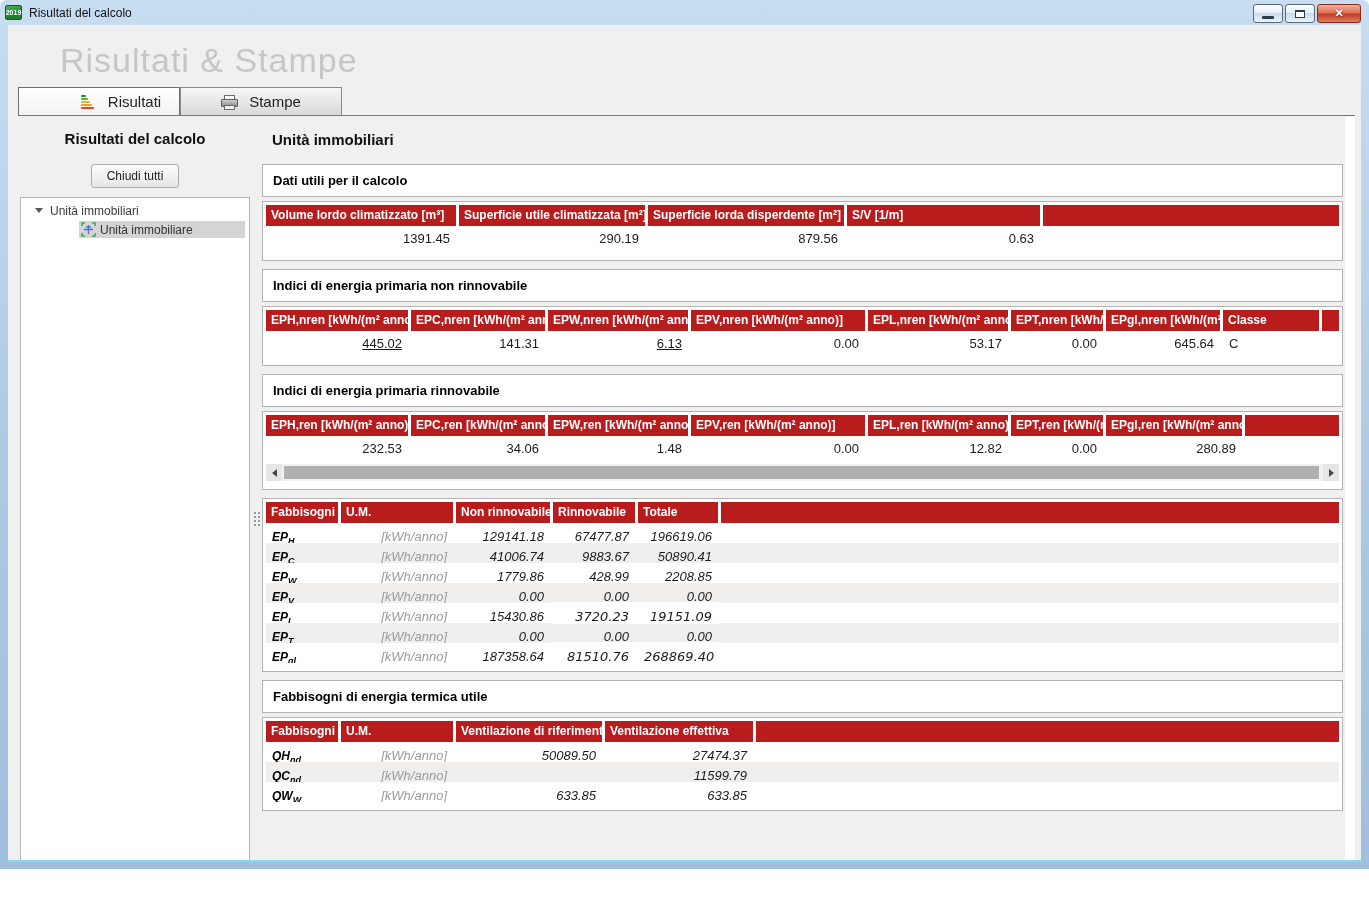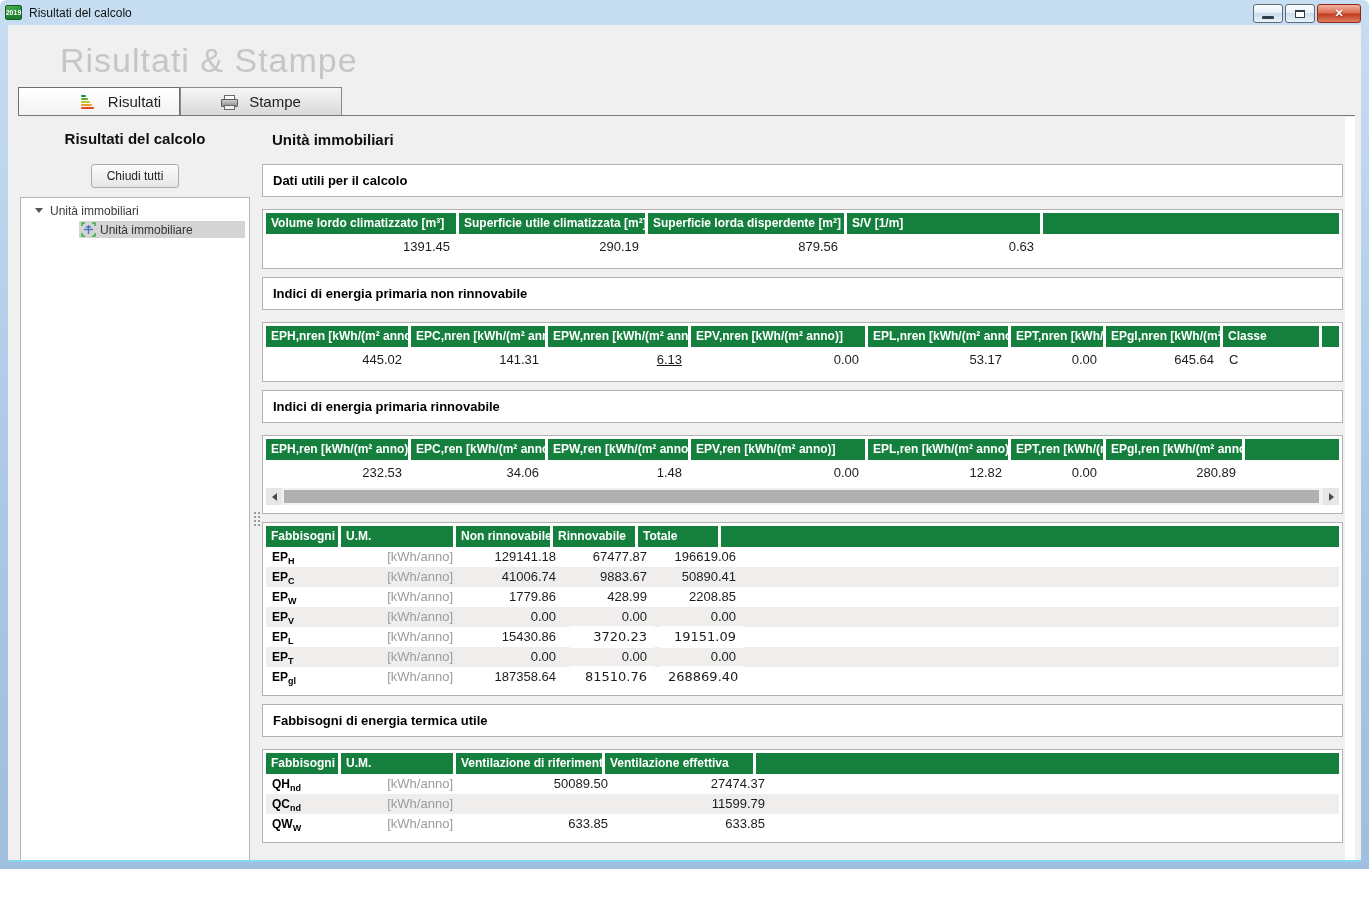--- a/index.html
+++ b/index.html
@@ -56,29 +56,29 @@
   .expander { width:0; height:0; border-left:4px solid transparent; border-right:4px solid transparent; border-top:5px solid #565656; }
   .tree-child { display:flex; align-items:center; gap:4px; margin:2px 4px 0 58px; background:#d4d4d4; font-size:12px; color:#333; height:17px; padding-left:2px; }
   .plan-icon { width:15px; height:15px; flex:0 0 15px; }
   
   .splitter { position:absolute; left:245px; top:386px; width:8px; height:34px; display:grid;
     grid-template-columns:2px 2px; grid-auto-rows:2px; gap:2px; justify-content:center; align-content:center; }
   .splitter i { background:#9a9a9a; }
   
   .main { position:absolute; left:254px; top:0; width:1081px; }
   .main-heading { margin:15px 0 15px 10px; font-size:15px; font-weight:bold; color:#101010; height:18px; }
-  .sec-title { height:33px; box-sizing:border-box; border:1px solid #b2b2b2; background:#fff; display:flex; align-items:center; padding-left:10px; margin-bottom:12px; }
+  .sec-title { height:33px; box-sizing:border-box; border:1px solid #b2b2b2; background:#fff; display:flex; align-items:center; padding-left:10px; margin-bottom:4px; }
   .sec-title-text { font-size:13px; font-weight:bold; color:#000; }
   .tbl { box-sizing:border-box; border:1px solid #b2b2b2; background:#fff; padding:3px 3px 8px 3px; margin-bottom:8px; }
   .thead { display:flex; gap:3px; }
-  .th { background:#15803d; color:#fff; font-weight:bold; font-size:12px; height:21px; line-height:21px;
+  .th { background:#b91c1c; color:#fff; font-weight:bold; font-size:12px; height:21px; line-height:21px;
     padding:0 5px; box-sizing:border-box; white-space:nowrap; overflow:hidden; flex:0 0 auto; }
   .th.flex,.td.flex { flex:1 1 auto; width:auto; }
   .vrow { display:flex; gap:3px; height:26px; line-height:26px;justify-content:flex-end; }
-  .rrow { display:flex; gap:9px; height:20px; line-height:20px; }
+  .rrow { display:flex; gap:3px; height:20px; line-height:28px;font-style:italic; }
   .rrow.alt { background:#f0eeec; }
   .td { font-size:13px; color:#1c1c1c; text-align:right; padding:0 6px; box-sizing:border-box; white-space:nowrap; overflow:hidden; flex:0 0 auto; }
   .td.lbl { text-align:left; font-weight:bold; font-size:12px; color:#000; }
   .td.lbl sub { font-size:9px; }
   .td.um { color:#9b9b9b; }
   .td.hl { background:#fff; font-family:"DejaVu Sans",sans-serif; box-shadow:0 0 0 1px #fff; }
   
   .hscroll { height:17px; margin-top:2px; display:flex; align-items:center; background:#f2f2f2; }
   .sbtn { width:16px; height:17px; background:#e6e6e6; display:flex; align-items:center; justify-content:center; flex:0 0 16px; }
   .arr-l { width:0; height:0; border-top:4px solid transparent; border-bottom:4px solid transparent; border-right:5px solid #4a4a4a; }
@@ -199,21 +199,21 @@
                   <div class="th" style="width: 134px;">EPC,nren [kWh/(m² anno)]</div>
                   <div class="th" style="width: 140px;">EPW,nren [kWh/(m² anno)]</div>
                   <div class="th" style="width: 174px;">EPV,nren [kWh/(m² anno)]</div>
                   <div class="th" style="width: 140px;">EPL,nren [kWh/(m² anno)]</div>
                   <div class="th" style="width: 92px;">EPT,nren [kWh/(m² anno)]</div>
                   <div class="th" style="width: 114px;">EPgl,nren [kWh/(m² anno)]</div>
                   <div class="th" style="width: 96px;">Classe</div>
                   <div class="th flex"></div>
                 </div>
                 <div class="vrow">
-                  <div class="td" style="width: 142px;">445.02</div>
+                  <div class="td" style="width: 142px; text-decoration: underline;">445.02</div>
                   <div class="td" style="width: 134px;">141.31</div>
                   <div class="td" style="width: 140px; text-decoration: underline;">6.13</div>
                   <div class="td" style="width: 174px;">0.00</div>
                   <div class="td" style="width: 140px;">53.17</div>
                   <div class="td" style="width: 92px;">0.00</div>
                   <div class="td" style="width: 114px;">645.64</div>
                   <div class="td" style="width: 96px; text-align: left;">C</div>
                   <div class="td flex"></div>
                 </div>
               </div>

